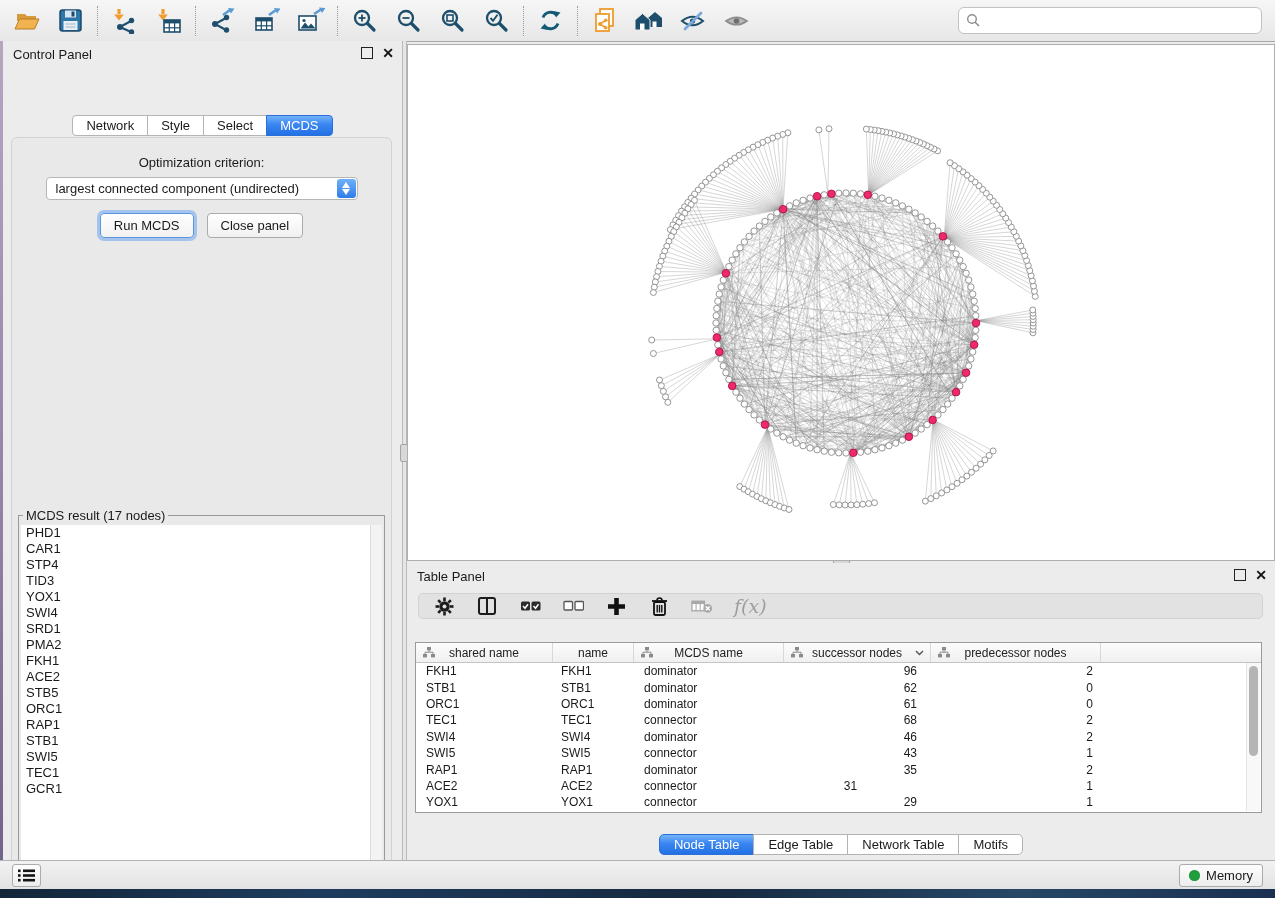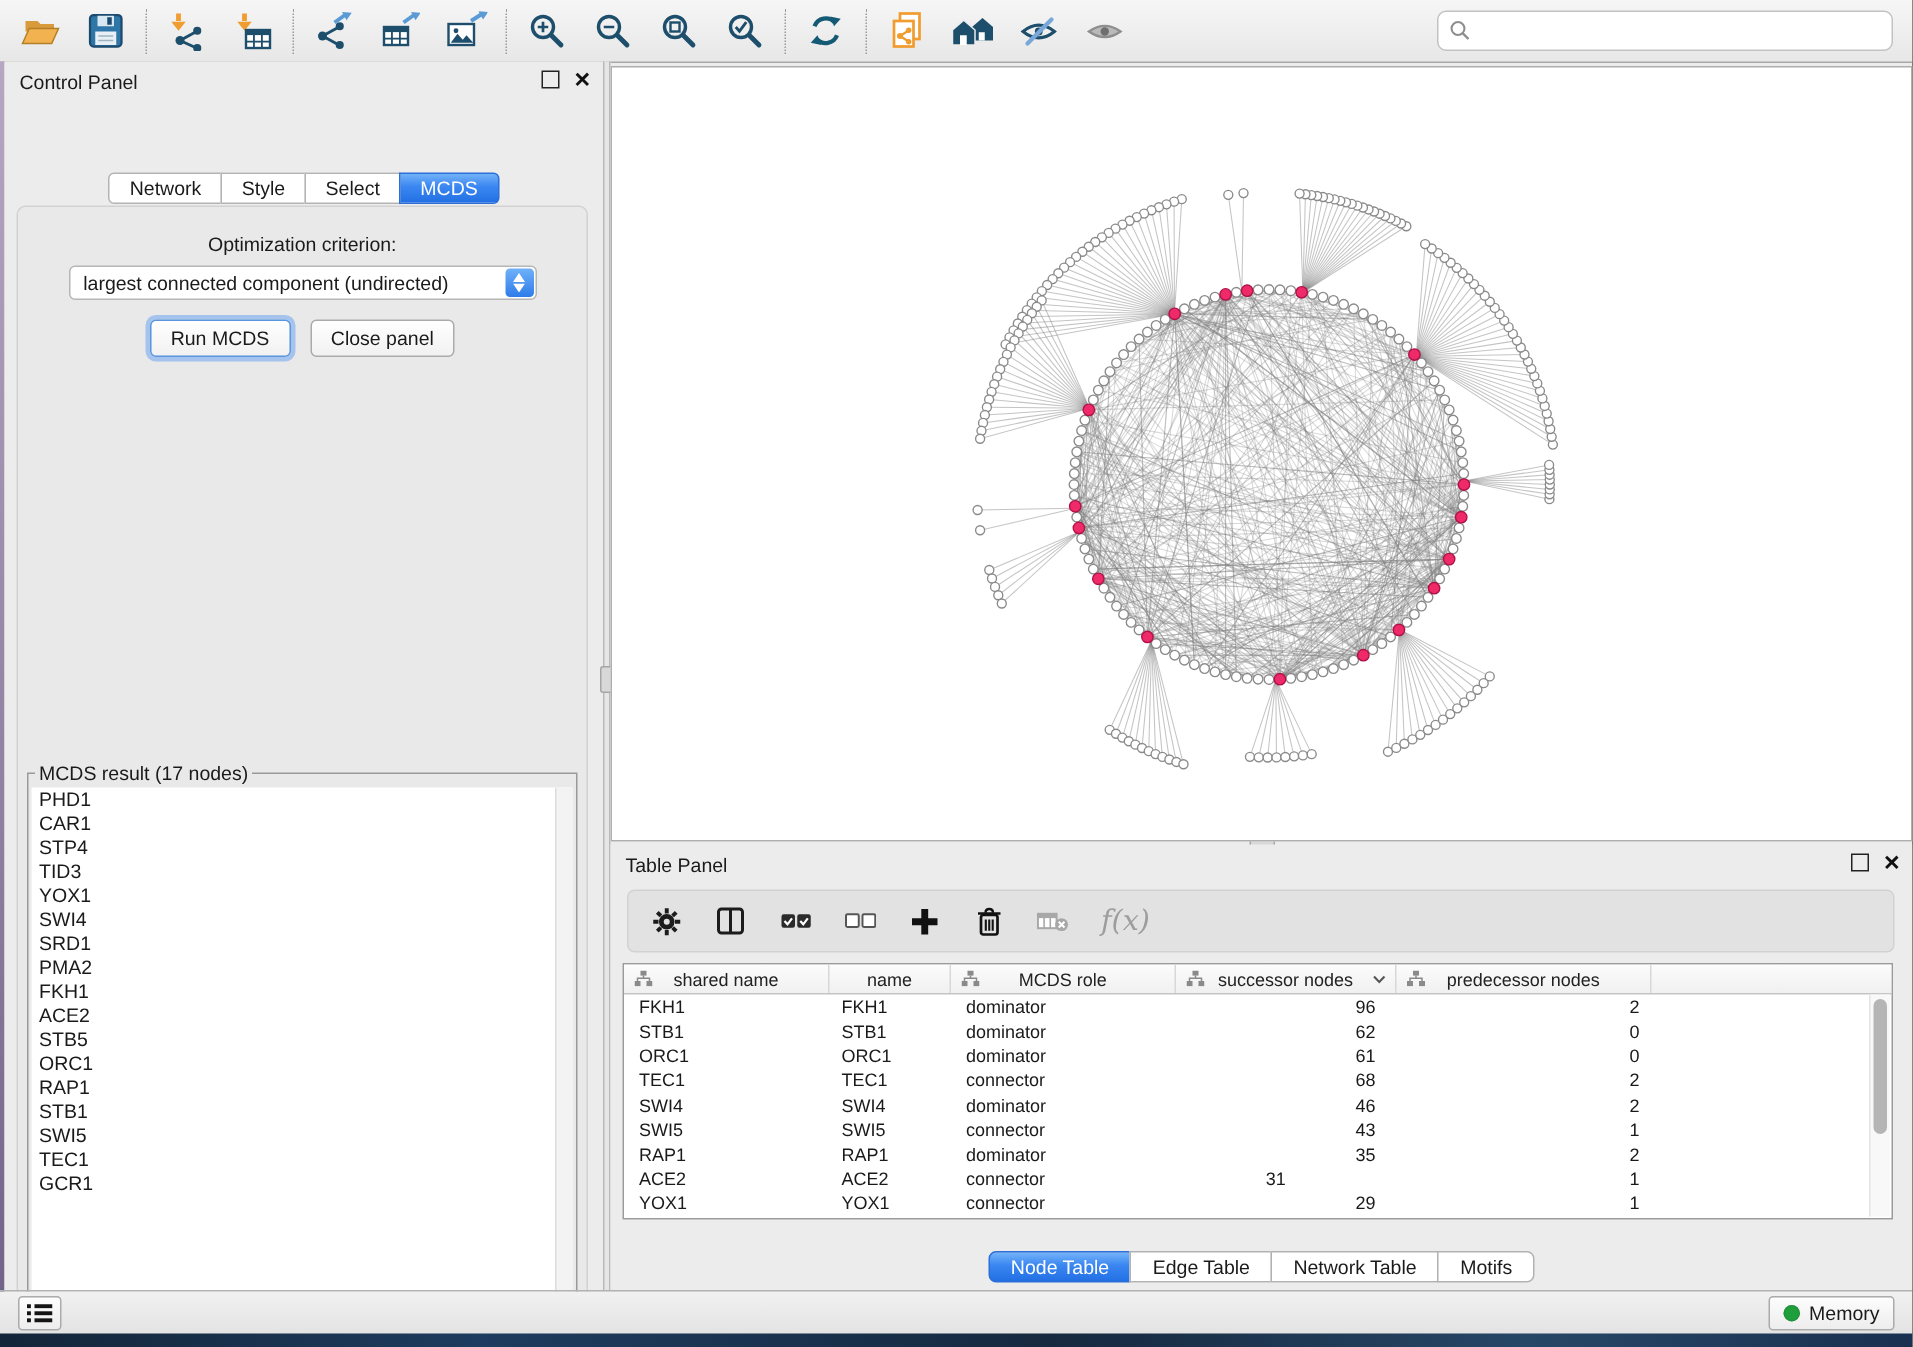--- a/index.html
+++ b/index.html
@@ -64,21 +64,21 @@
   .netwin{position:absolute;left:407px;top:44px;width:868px;height:517px;border:1px solid #aeaeae;
           box-sizing:border-box;background:#fff;}
   .net-titlebar{position:relative;height:19px;background:linear-gradient(180deg,#ebebeb,#d6d6d6);
           border-bottom:1px solid #b3b3b3;display:flex;align-items:center;justify-content:center;}
   .traffic{position:absolute;left:9px;top:3px;display:flex;gap:8px;}
   .light{width:12px;height:12px;border-radius:50%;box-shadow:inset 0 0 1px rgba(0,0,0,.35);}
   .net-title{font-size:12px;font-weight:500;color:#333;}
   .net-canvas{position:absolute;left:0;top:19px;width:866px;height:496px;background:#fff;}
   
   .tpanel{position:absolute;left:407px;top:563px;width:868px;height:297px;background:#ececec;}
-  .tp-toolbar{position:absolute;left:11px;right:12px;top:30px;height:42px;background:#e2e2e2;
+  .tp-toolbar{position:absolute;left:11px;right:12px;top:30px;height:26px;background:#e2e2e2;
               border:1px solid #d2d2d2;border-radius:5px;display:flex;align-items:center;gap:21px;
               padding:0 14px;box-sizing:border-box;}
   .tico{width:22px;height:22px;display:flex;align-items:center;justify-content:center;}
   .fx{font-family:"DejaVu Serif",serif;font-style:italic;font-size:19px;color:#9d9d9d;}
   .tbl{position:absolute;left:8px;top:79px;width:847px;height:171px;background:#fff;border:1px solid #9a9a9a;
        box-sizing:border-box;overflow:hidden;}
   .tbl-head{display:flex;height:19px;border-bottom:1px solid #c4c4c4;background:linear-gradient(180deg,#fcfcfc,#f0f0f0);}
   .th{position:relative;display:flex;align-items:center;justify-content:center;font-size:12px;color:#222;
       border-right:1px solid #d8d8d8;box-sizing:border-box;gap:5px;}
   .th .hier{position:absolute;left:7px;top:4px;}
@@ -1459,21 +1459,21 @@
           </div>
           <div class="th" style="width: 150px;">
             <svg class="hier" width="12" height="11" viewBox="0 0 12 11">
               <g fill="#8a8a8a">
                 <rect x="4" y="0" width="4" height="3.4"></rect>
                 <rect x="0" y="7" width="4" height="3.4"></rect>
                 <rect x="8" y="7" width="4" height="3.4"></rect>
               </g>
               <path d="M6 3.4 V5.2 M2 7 V5.2 H10 V7" fill="none" stroke="#8a8a8a" stroke-width="1"></path>
             </svg>
-            <span>MCDS role</span>
+            <span>MCDS name</span>
           </div>
           <div class="th" style="width: 147px;">
             <svg class="hier" width="12" height="11" viewBox="0 0 12 11">
               <g fill="#8a8a8a">
                 <rect x="4" y="0" width="4" height="3.4"></rect>
                 <rect x="0" y="7" width="4" height="3.4"></rect>
                 <rect x="8" y="7" width="4" height="3.4"></rect>
               </g>
               <path d="M6 3.4 V5.2 M2 7 V5.2 H10 V7" fill="none" stroke="#8a8a8a" stroke-width="1"></path>
             </svg>

